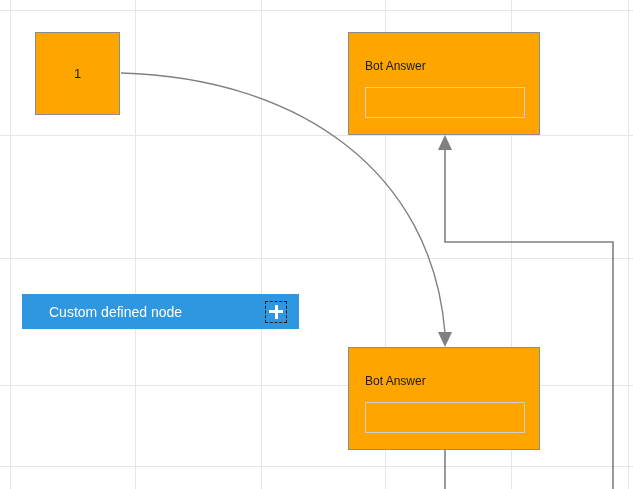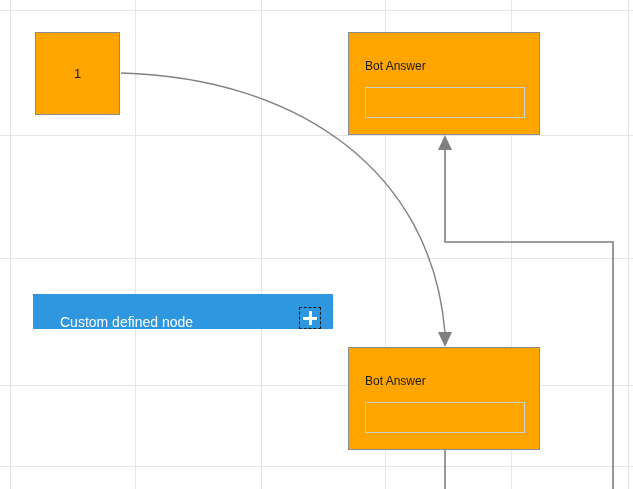--- a/index.html
+++ b/index.html
@@ -150,21 +150,21 @@
   <div class="node" style="left:348px; top:32px; width:192px; height:103px;">
     <div class="node-title">Bot Answer</div>
     <div class="node-slot"></div>
   </div>
 
   <div class="node" style="left:348px; top:347px; width:192px; height:103px;">
     <div class="node-title">Bot Answer</div>
     <div class="node-slot"></div>
   </div>
 
-  <div class="custom-bar" style="left:33px; top:294px; width:300px; height:35px;align-items:flex-end;">
+  <div class="custom-bar" style="left:22px; top:294px; width:277px; height:35px;">
     <span class="custom-bar-label">Custom defined node</span>
     <span class="add-handle">
       <span class="plus-h"></span>
       <span class="plus-v"></span>
     </span>
   </div>
 
 </div>
 
 </body></html>

